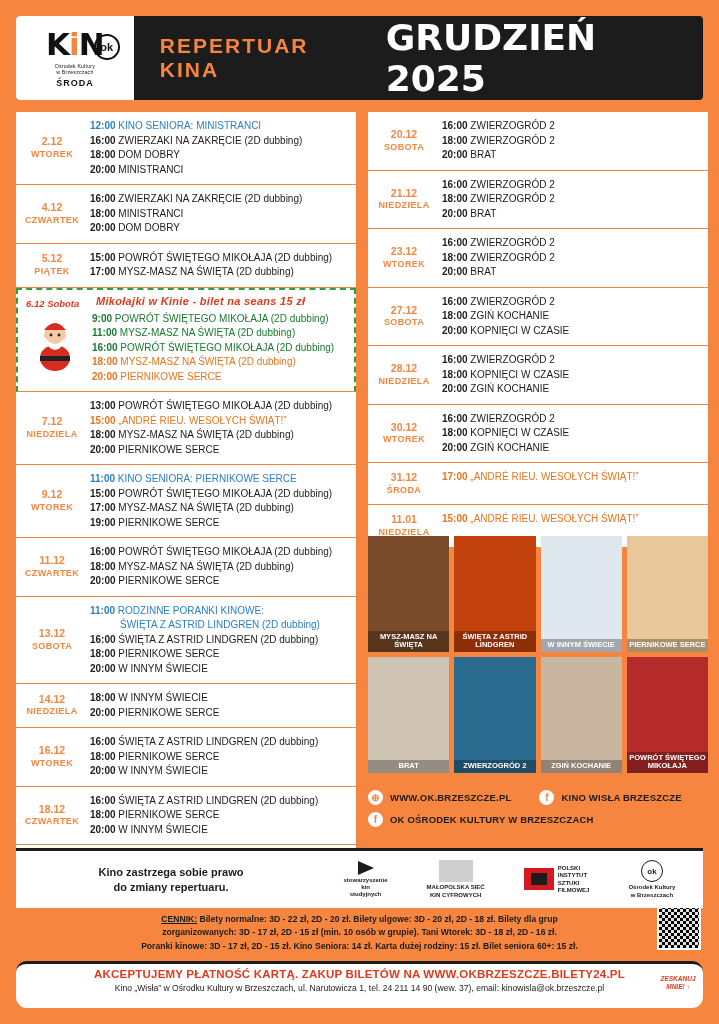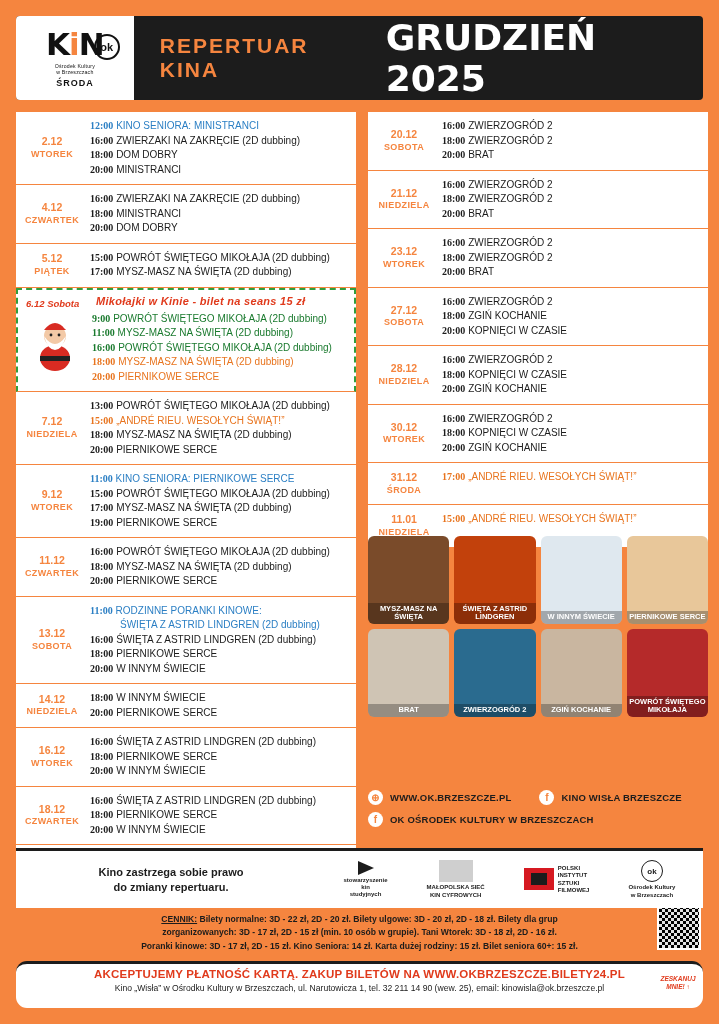--- a/index.html
+++ b/index.html
@@ -60,21 +60,21 @@
   }
   .day:first-child { border-top:none; }
   .date-cell {
     width:72px; flex:0 0 72px; padding:8px 2px 8px 2px;
     text-align:center; color:#f5853f; font-weight:bold; font-size:10.5px;
     line-height:1.3; display:flex; flex-direction:column; justify-content:center;
   }
   .date-cell .dow { font-size:9px; letter-spacing:0.4px; }
   .shows { flex:1; padding:7px 6px 7px 2px; }
   .show { font-size:10px; line-height:1.45; white-space:nowrap; }
-  .show .t { font-weight:bold;font-family:Liberation Serif, serif; }
+  .show .t { font-weight:bold; }
   .c-dark { color:#1c1c1c; }
   .c-blue { color:#2b7fc4; }
   .c-orange { color:#e8741e; }
   .c-green { color:#1a7a2e; }
 
   
   .special {
     background:#ffffff; border:2px dashed #2f9e3e;
     display:flex; min-height:86px; border-bottom:1px solid #f5853f;
     position:relative;
@@ -93,21 +93,21 @@
     position:absolute; left:8px; top:8px; font-size:9.5px; font-weight:bold;
     color:#e03a1c; font-style:italic;
   }
 
   
   .posters {
     position:absolute; left:368px; top:536px; width:340px;
     display:grid; grid-template-columns:repeat(4, 1fr); gap:5px;
   }
   .poster {
-    height:88px; border-radius:6px; overflow:hidden; position:relative;
+    height:116px; border-radius:0; overflow:hidden; position:relative;
     background:#333; display:flex; align-items:flex-end; justify-content:center;
   }
   .poster .cap {
     width:100%; text-align:center; font-size:7.5px; font-weight:bold; color:#fff;
     padding:2px 1px 3px; background:rgba(0,0,0,0.28); line-height:1.1;
   }
 
   
   .social { position:absolute; left:368px; top:790px; width:340px; font-size:10px; }
   .social-row { display:flex; align-items:center; margin-bottom:7px; }
@@ -493,18 +493,18 @@
 
   <div class="cennik">
     <span class="u">CENNIK:</span>
     <b>Bilety normalne: 3D - 22 zł, 2D - 20 zł. Bilety ulgowe: 3D - 20 zł, 2D - 18 zł. Bilety dla grup</b><br>
     <b>zorganizowanych: 3D - 17 zł, 2D - 15 zł (min. 10 osób w grupie). Tani Wtorek: 3D - 18 zł, 2D - 16 zł.</b><br>
     <b>Poranki kinowe: 3D - 17 zł, 2D - 15 zł. Kino Seniora: 14 zł. Karta dużej rodziny: 15 zł. Bilet seniora 60+: 15 zł.</b>
   </div>
 
   <div class="bottombar">
     <div class="bb1">AKCEPTUJEMY PŁATNOŚĆ KARTĄ. ZAKUP BILETÓW NA WWW.OKBRZESZCZE.BILETY24.PL</div>
-    <div class="bb2">Kino „Wisła” w Ośrodku Kultury w Brzeszczach, ul. Narutowicza 1, tel. 32 211 14 90 (wew. 25), email: kinowisla@ok.brzeszcze.pl</div>
+    <div class="bb2">Kino „Wisła” w Ośrodku Kultury w Brzeszczach, ul. Narutowicza 1, tel. 24 211 14 90 (wew. 37), email: kinowisla@ok.brzeszcze.pl</div>
   </div>
   <div class="qr"></div>
   <div class="qr-label">ZESKANUJ<br>MNIE! ↑</div>
 
 </div>
 
 </body></html>

